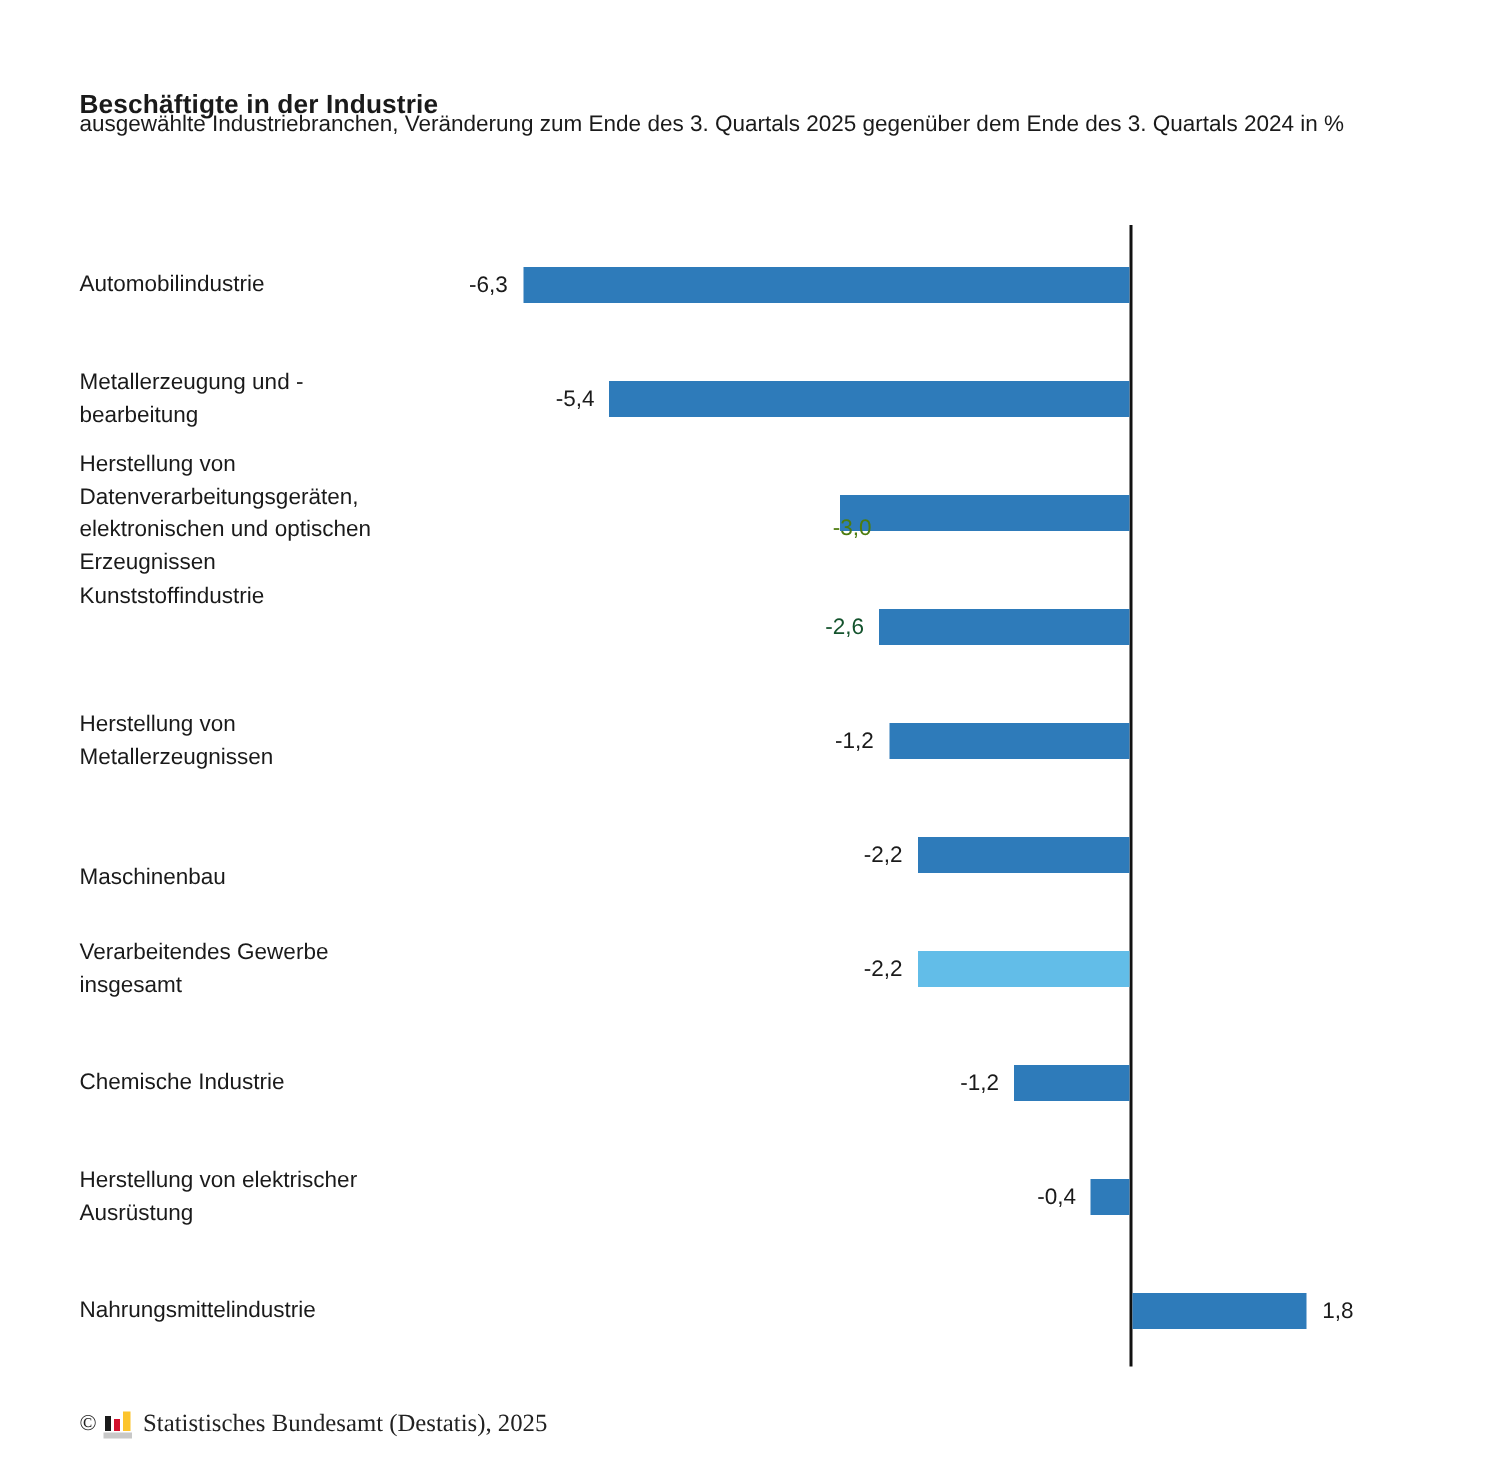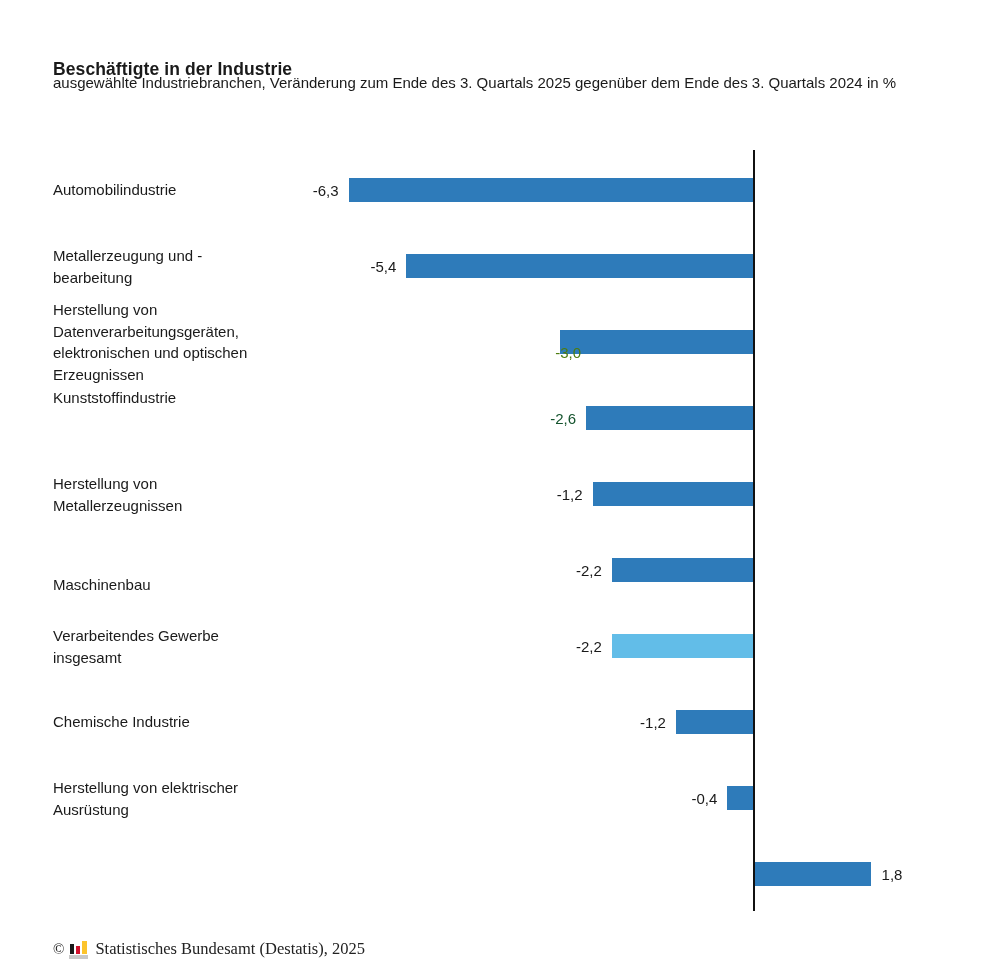--- a/index.html
+++ b/index.html
@@ -149,20 +149,21 @@
 insgesamt</div>
     <div class="bar" style="top: 634px; width: 141.24px; background: rgb(98, 189, 232); left: 611.76px;"></div>
     <div class="val-label" style="top: 646px; color: rgb(26, 26, 26); left: 601.76px; transform: translate(-100%, -50%);">-2,2</div>
     <div class="cat-label" style="top: 722px;">Chemische Industrie</div>
     <div class="bar" style="top: 710px; width: 77.04px; background: rgb(46, 123, 186); left: 675.96px;"></div>
     <div class="val-label" style="top: 722px; color: rgb(26, 26, 26); left: 665.96px; transform: translate(-100%, -50%);">-1,2</div>
     <div class="cat-label" style="top: 798px;">Herstellung von elektrischer
 Ausrüstung</div>
     <div class="bar" style="top: 786px; width: 25.68px; background: rgb(46, 123, 186); left: 727.32px;"></div>
     <div class="val-label" style="top: 798px; color: rgb(26, 26, 26); left: 717.32px; transform: translate(-100%, -50%);">-0,4</div>
+    <div class="cat-label" style="top: 874px;">Nahrungsmittelindustrie</div>
     <div class="bar" style="top: 862px; width: 115.56px; background: rgb(46, 123, 186); left: 755px;"></div>
     <div class="val-label" style="top: 874px; color: rgb(26, 26, 26); left: 881.56px;">1,8</div>
   </div>
 
 <div class="footer">
   <span class="copyright-sym">©</span>
   <span class="destatis-logo">
     <span class="base" style="background: rgb(200, 200, 200);"></span>
     <span class="b1" style="background: rgb(26, 26, 26);"></span>
     <span class="b2" style="background: rgb(210, 18, 46);"></span>

